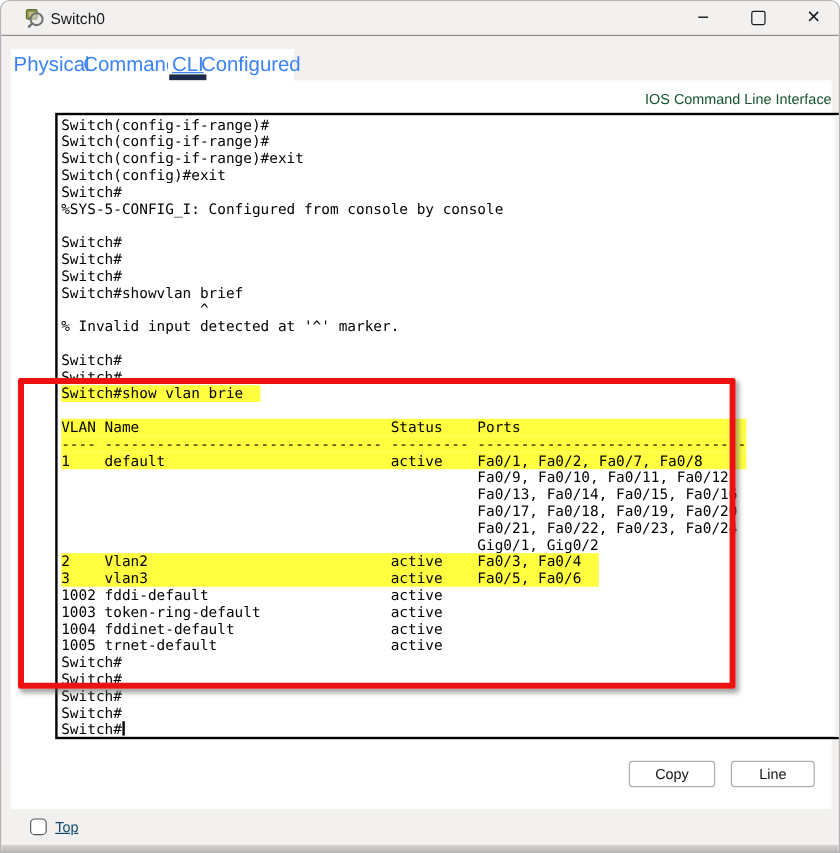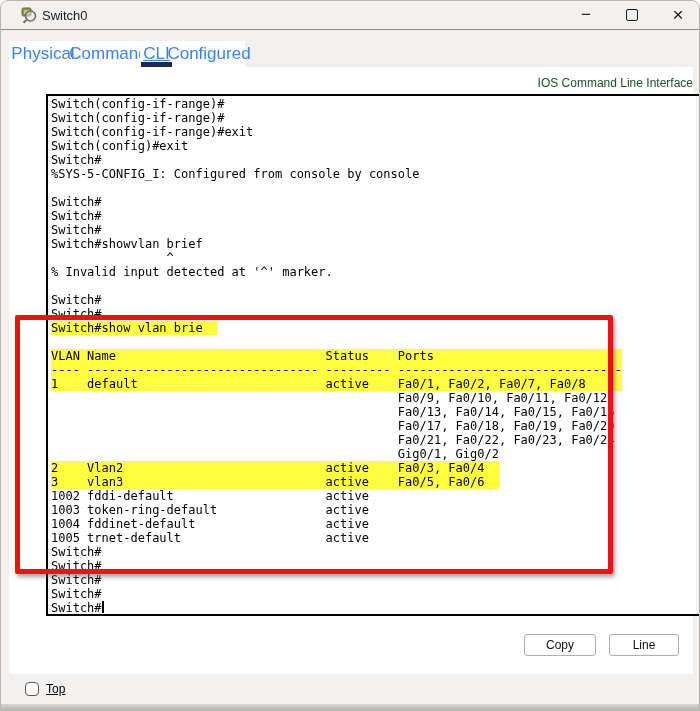--- a/index.html
+++ b/index.html
@@ -50,21 +50,21 @@
                 box-shadow:2px 3px 4px rgba(90,90,90,0.55); pointer-events:none; }
 
   
   .btn { position:absolute; top:621px; height:22px; background:#fff; border:1px solid #b0aeae;
          border-radius:3px; font-size:12px; color:#111; display:flex; align-items:center;
          justify-content:center;margin-top:12px; }
   .btn-copy { left:523px; width:72px; }
   .btn-paste { left:608px; width:70px; }
   .chk { position:absolute; left:24px; top:681px; width:14px; height:14px;
          border:1px solid #5a5a5a; border-radius:4px; background:#fff; }
-  .chk-label { position:absolute; left:45px; top:681px; font-size:12px; color:#000000;text-decoration:underline; }
+  .chk-label { position:absolute; left:45px; top:681px; font-size:12px; color:#0c4a6e;text-decoration:underline; }
   .bottom-edge { position:absolute; left:0; right:0; bottom:0; height:6px;
                  background:linear-gradient(#d8d6d5,#b9b7b6); }
 </style>
 </head>
 <body>
 
 <div class="window">
 
   <div class="titlebar">
     <svg class="app-icon" viewBox="0 0 17 17">

